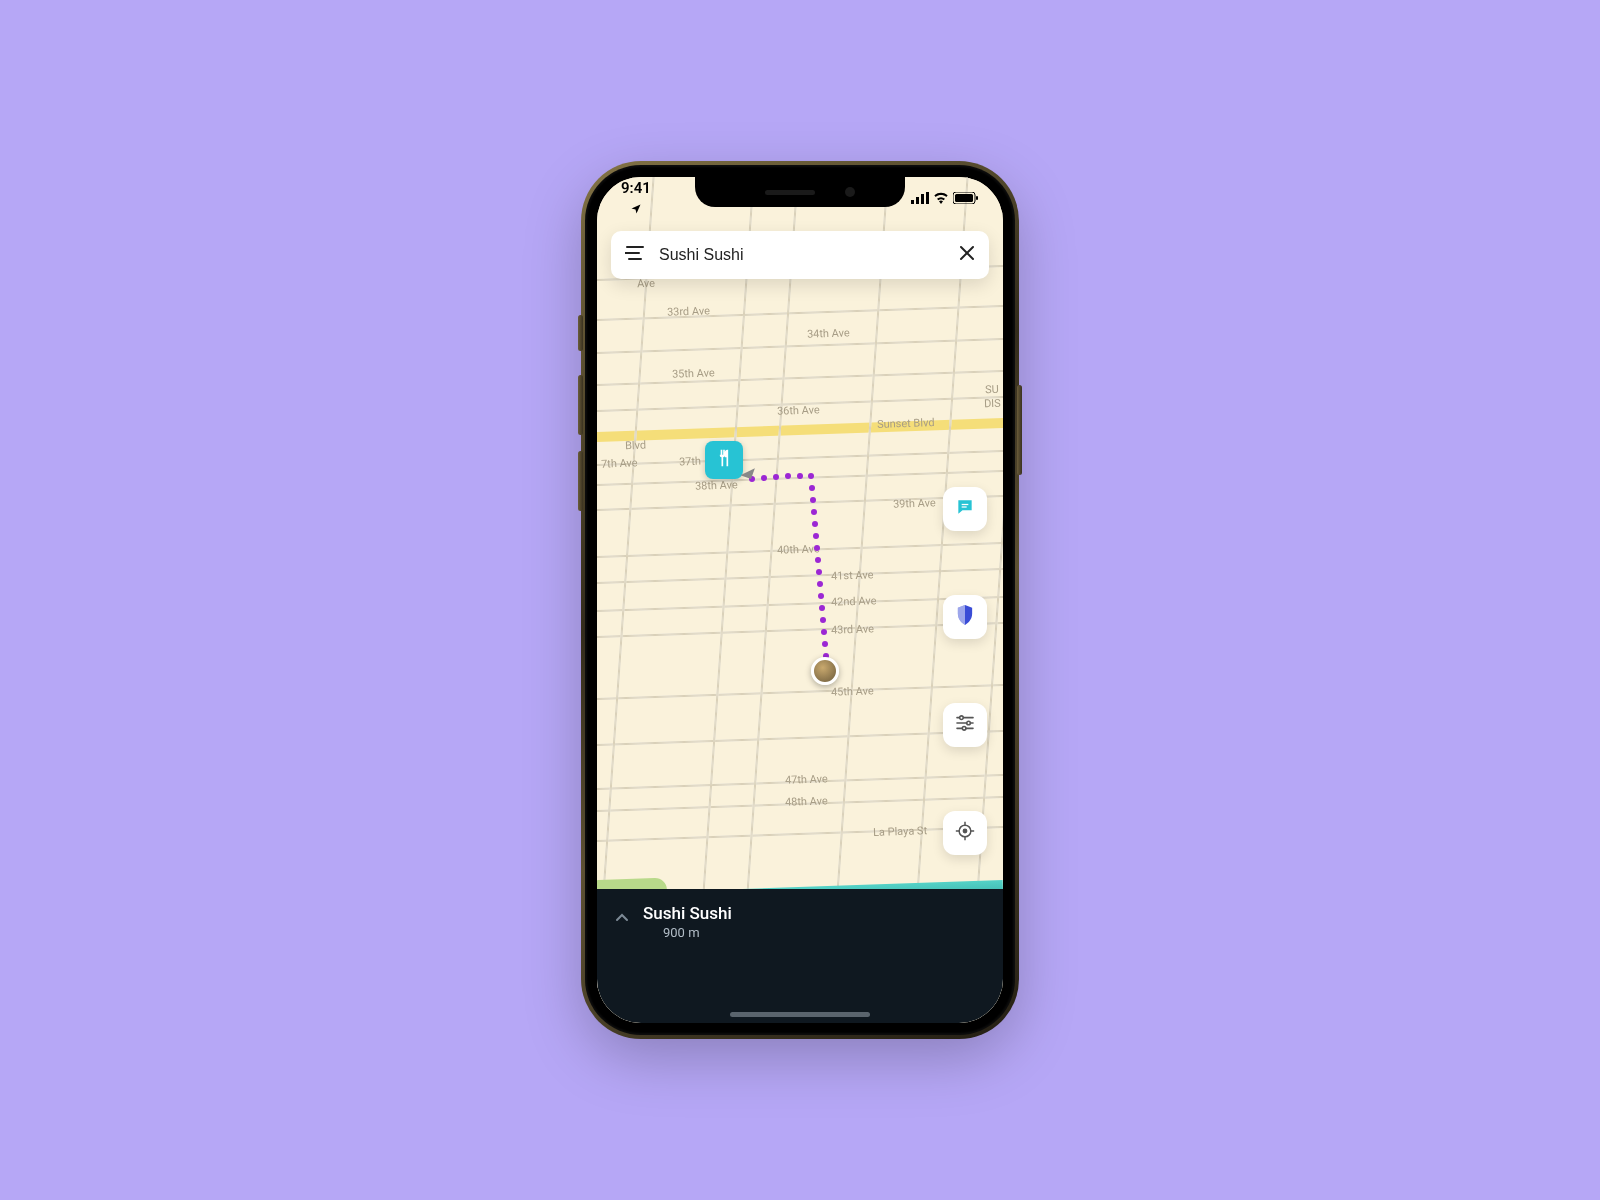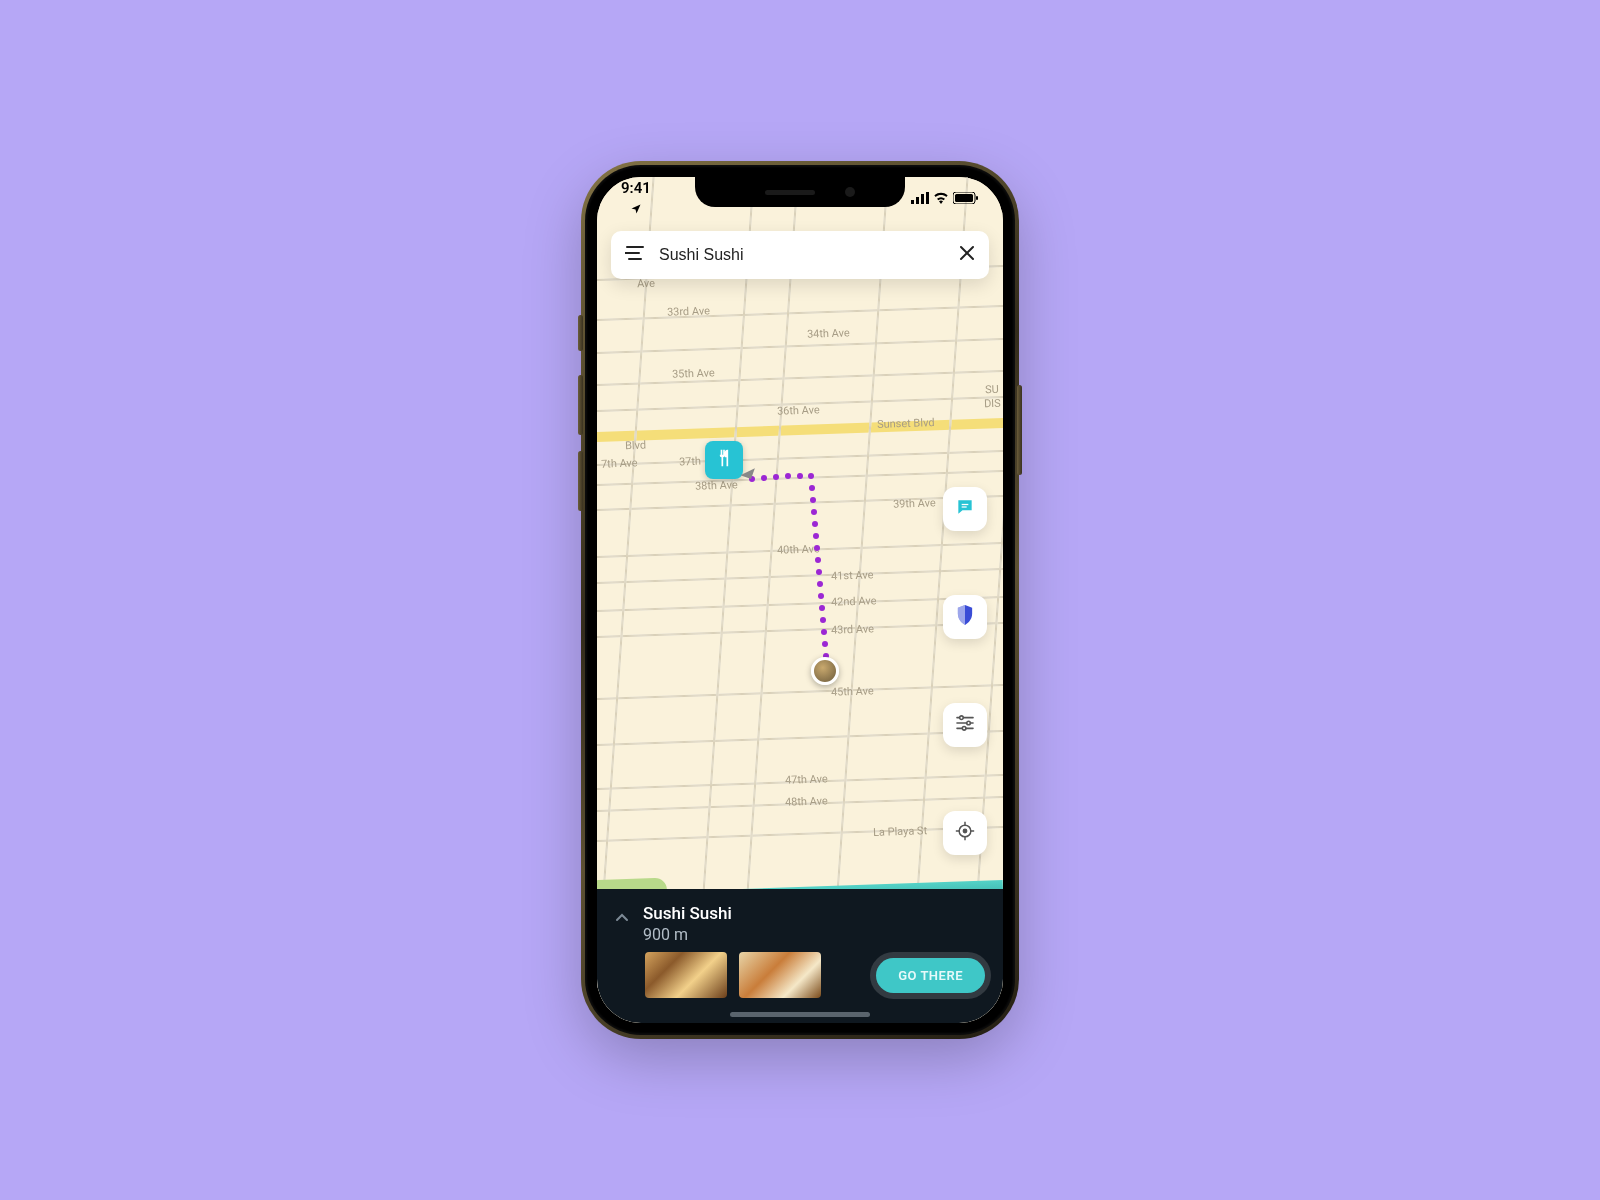--- a/index.html
+++ b/index.html
@@ -96,21 +96,21 @@
   .water-strip { position:absolute; left:0; right:0; bottom:122px; height:14px; background: linear-gradient(#54d2c7,#3fb8af); transform: rotate(-2deg); }
   .grass { position:absolute; left:-10px; bottom:120px; width:80px; height:24px; background:#b8d98a; border-radius:12px; transform: rotate(-2deg);}
   .bottom {
     position:absolute; bottom:0; left:0; right:0; height:134px;
     background:#0f1820; z-index:14; padding:14px 18px 10px;
     display:flex; flex-direction:column; gap:8px;
   }
   .bottom-head { display:flex; align-items:flex-start; gap:14px; }
   .chev { color:#7d8a96; margin-top:4px; cursor:pointer; }
   .title { color:#fff; font-size:17px; font-weight:500; }
-  .dist { color:#b2bdc7; font-size:16px; margin-top:2px; }
+  .dist { color:#b2bdc7; font-size:13px; margin-top:2px;margin-left:20px; }
   .bottom-row { display:flex; align-items:center; gap:12px; margin-left:30px; }
   .thumb {
     width:82px; height:46px; border-radius:4px; overflow:hidden;
     background:linear-gradient(135deg,#d4a35e 0%,#8b5a2b 30%,#f2d08a 60%,#6b3e1a 100%);
     position:relative;
   }
   .thumb.t2 { background:linear-gradient(135deg,#e8d5a8 0%,#c97d3a 40%,#f5e8c8 70%,#7a4a1a 100%); }
   .go-btn {
     margin-left:auto; padding:10px 22px; border-radius:22px;
     background:#3fc7c7; color:#e6fafa; font-size:13px; letter-spacing:0.5px;
@@ -319,22 +319,17 @@
         <span class="chev">
           <svg width="14" height="10" viewBox="0 0 14 10" stroke="#7d8a96" stroke-width="2" fill="none" stroke-linecap="round">
               <polyline points="2,8 7,3 12,8"></polyline>
             </svg>
         </span>
         <div>
           <div class="title">Sushi Sushi</div>
           <div class="dist">900 m</div>
         </div>
       </div>
-      <div class="bottom-row">
-        <div class="thumb"></div>
-        <div class="thumb t2"></div>
-        <div class="go-btn">GO THERE</div>
-      </div>
       <div class="home-ind"></div>
     </div>
 
   </div>
 </div>
 
 </body></html>

